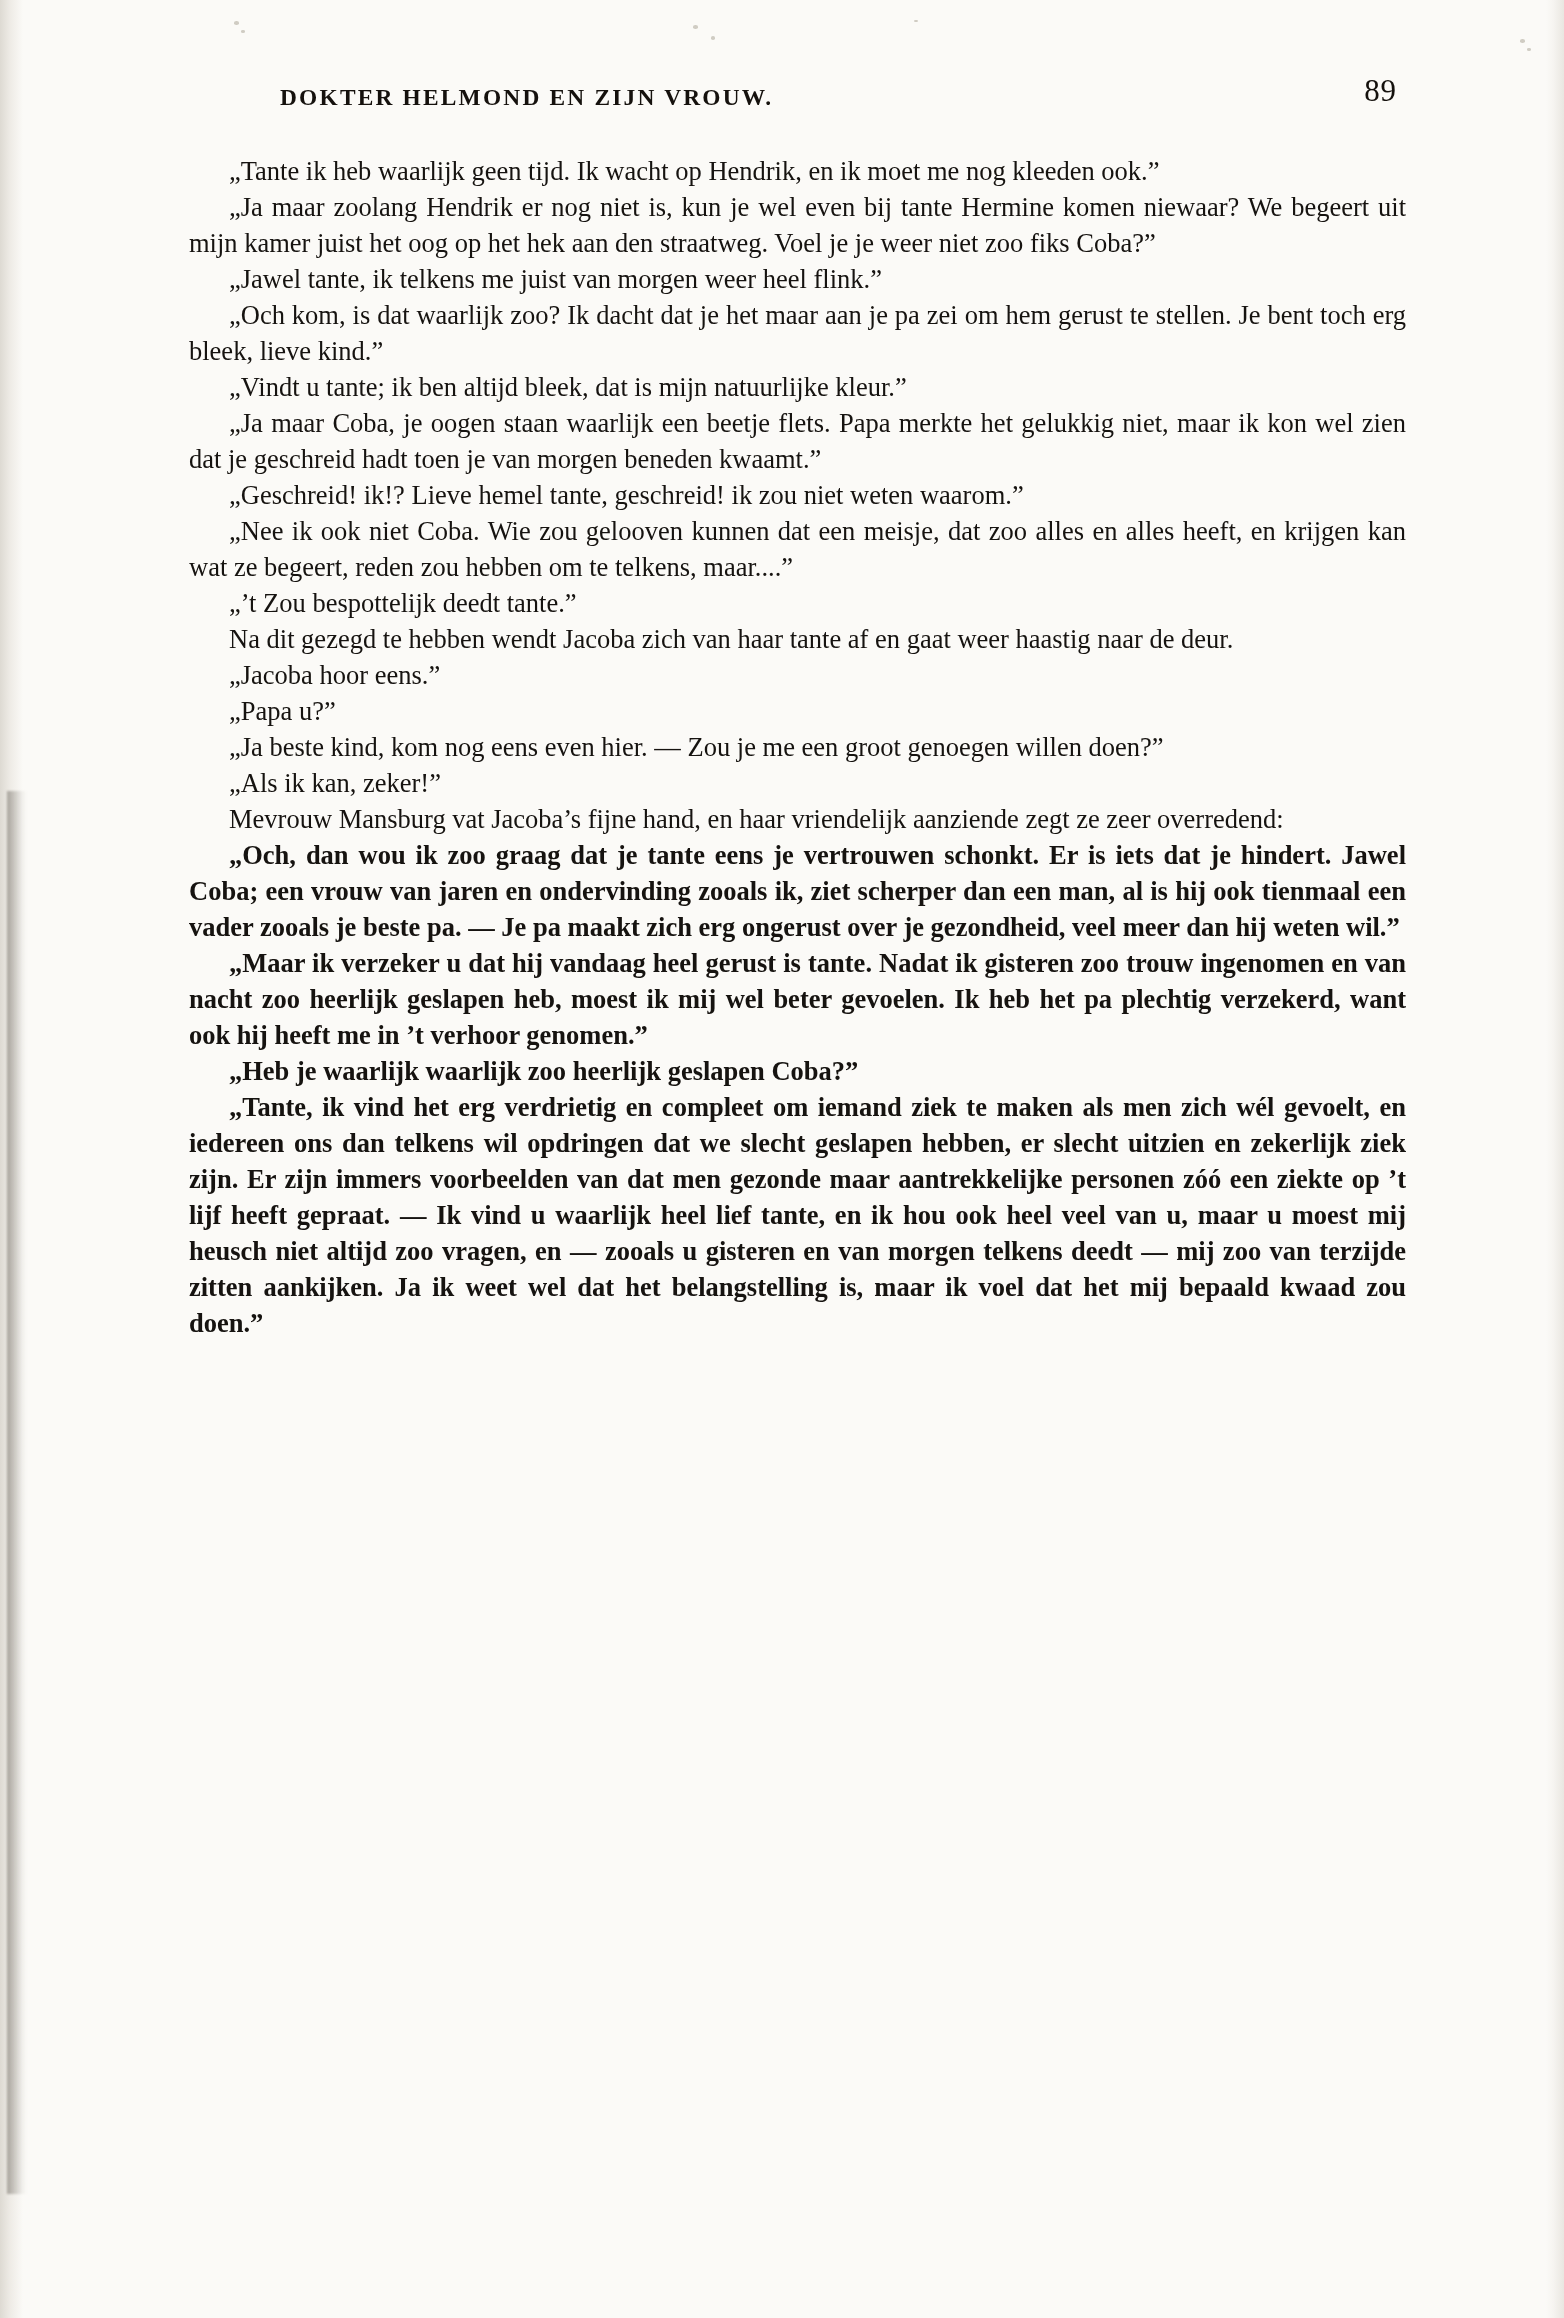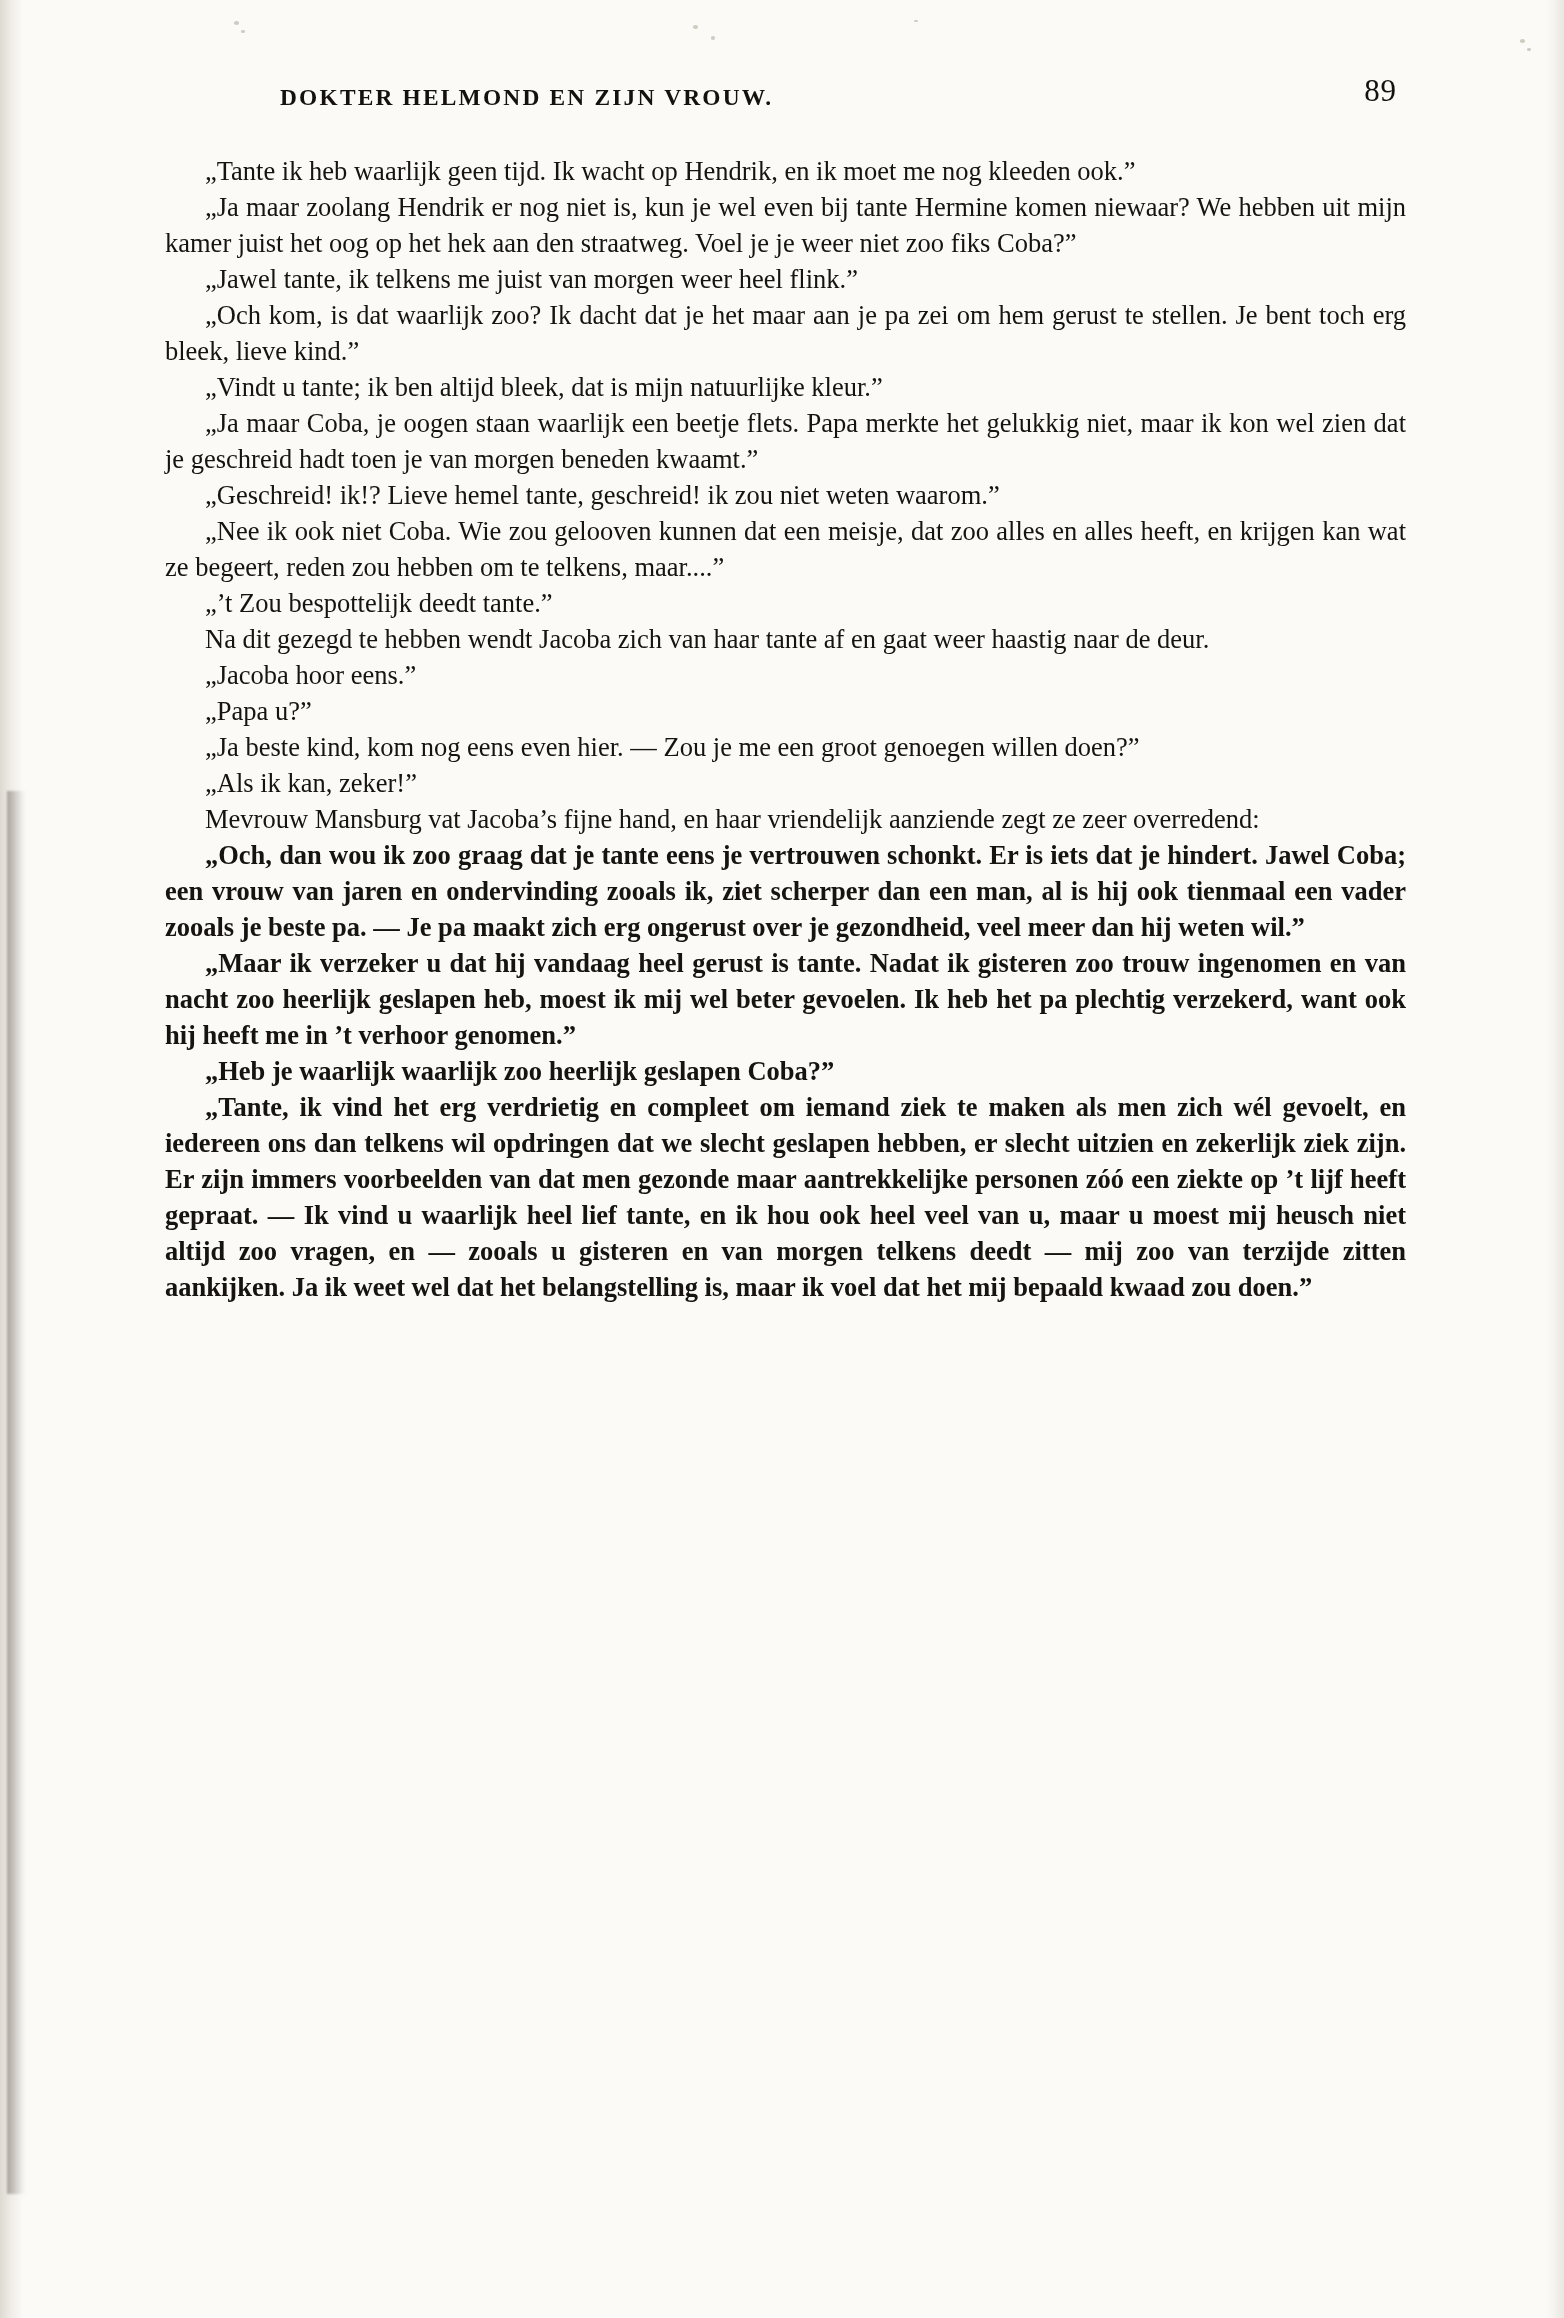--- a/index.html
+++ b/index.html
@@ -94,20 +94,21 @@
     letter-spacing: 0.9px;
     position: relative;
     top: -3.6px;
   }
 
   .body-text {
     font-size: 26.5px;
     line-height: 36px;
     text-align: justify;
     color: #161310;
+    margin-left: 24px;
     -webkit-font-smoothing: none;
   }
   .para {
     margin: 0;
     text-indent: 40px;
     text-align: justify;
     text-align-last: left;
   }
 
   
@@ -132,21 +133,21 @@
 
   <div class="content">
 
     <header class="running-head">
       <div class="head-title">DOKTER HELMOND EN ZIJN VROUW.</div>
       <div class="page-number">89</div>
     </header>
 
     <div class="body-text">
       <p class="para">„Tante ik heb waarlijk geen tijd. Ik wacht op Hendrik, en ik moet me nog kleeden ook.”</p>
-      <p class="para">„Ja maar zoolang Hendrik er nog niet is, kun je wel even bij tante Hermine komen niewaar? We hebben uit mijn kamer juist het oog op het hek aan den straatweg. Voel je je weer niet zoo fiks Coba?”</p>
+      <p class="para">„Ja maar zoolang Hendrik er nog niet is, kun je wel even bij tante Hermine komen niewaar? We begeert uit mijn kamer juist het oog op het hek aan den straatweg. Voel je je weer niet zoo fiks Coba?”</p>
       <p class="para">„Jawel tante, ik telkens me juist van morgen weer heel flink.”</p>
       <p class="para">„Och kom, is dat waarlijk zoo? Ik dacht dat je het maar aan je pa zei om hem gerust te stellen. Je bent toch erg bleek, lieve kind.”</p>
       <p class="para">„Vindt u tante; ik ben altijd bleek, dat is mijn natuurlijke kleur.”</p>
       <p class="para">„Ja maar Coba, je oogen staan waarlijk een beetje flets. Papa merkte het gelukkig niet, maar ik kon wel zien dat je geschreid hadt toen je van morgen beneden kwaamt.”</p>
       <p class="para">„Geschreid! ik!? Lieve hemel tante, geschreid! ik zou niet weten waarom.”</p>
       <p class="para">„Nee ik ook niet Coba. Wie zou gelooven kunnen dat een meisje, dat zoo alles en alles heeft, en krijgen kan wat ze begeert, reden zou hebben om te telkens, maar....”</p>
       <p class="para">„’t Zou bespottelijk deedt tante.”</p>
       <p class="para">Na dit gezegd te hebben wendt Jacoba zich van haar tante af en gaat weer haastig naar de deur.</p>
       <p class="para">„Jacoba hoor eens.”</p>
       <p class="para">„Papa u?”</p>

